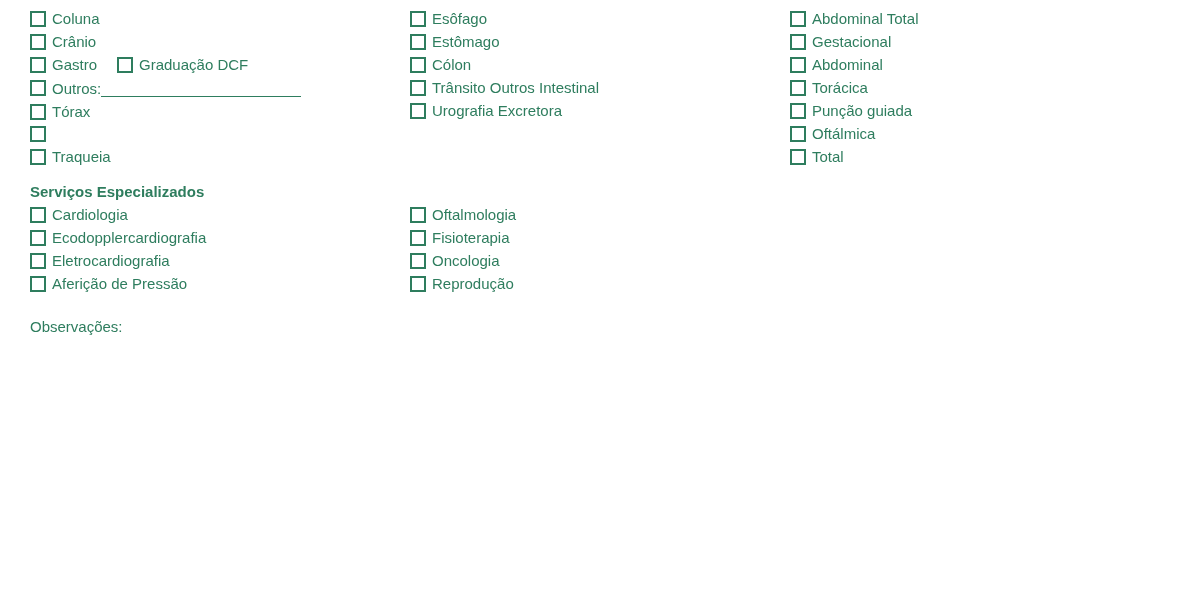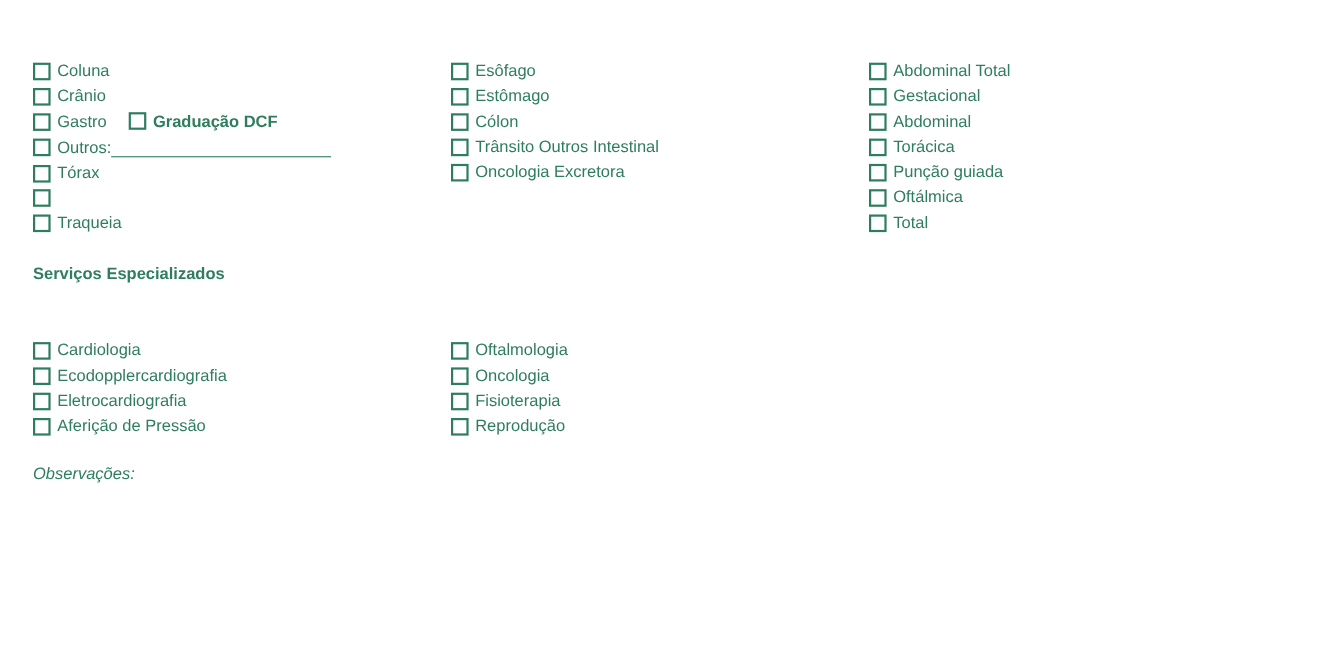--- a/index.html
+++ b/index.html
@@ -26,40 +26,38 @@
       margin-right: 6px;
       flex-shrink: 0;
     }
     .columns-wrapper {
       display: flex;
       gap: 0;
     }
     .col {
       flex: 1;
       padding-right: 10px;
-      margin-top: 46px;
     }
     .section-title {
       font-weight: bold;
       margin-bottom: 6px;
-      margin-top: 24px;
+      margin-top: 12px;
     }
     .underline-input {
       border: none;
       border-bottom: 1.5px solid #2e7d5e;
       width: 200px;
       outline: none;
       color: #2e7d5e;
       font-size: 15px;
       background: transparent;
     }
     .obs-label {
       margin-top: 20px;
       font-size: 15px;
-      font-style: italic;
     }
   </style>
 </head>
 <body>
 
 <div class="columns-wrapper">
 
   <div class="col">
 
     <div class="form-row">
@@ -68,21 +66,21 @@
     </div>
 
     <div class="form-row">
       <span class="checkbox"></span>
       <span>Crânio</span>
     </div>
 
     <div class="form-row">
       <span class="checkbox"></span>
       <span>Gastro</span>
-      <span style="display:inline-flex;align-items:flex-start;margin-left:20px;font-weight:bold;">
+      <span style="display:inline-flex;align-items:flex-end;margin-left:20px;">
         <span class="checkbox"></span>
         <span>Graduação DCF</span>
       </span>
     </div>
 
     <div class="form-row">
       <span class="checkbox"></span>
       <span>Outros:</span>
       <input class="underline-input" type="text" style="">
     </div>
@@ -115,21 +113,21 @@
     <div class="form-row">
       <span class="checkbox"></span>
       <span>Cólon</span>
     </div>
     <div class="form-row">
       <span class="checkbox"></span>
       <span>Trânsito Outros Intestinal</span>
     </div>
     <div class="form-row">
       <span class="checkbox"></span>
-      <span>Oncologia Excretora</span>
+      <span>Urografia Excretora</span>
     </div>
   </div>
 
   <div class="col">
     <div class="form-row">
       <span class="checkbox"></span>
       <span>Abdominal Total</span>
     </div>
     <div class="form-row">
       <span class="checkbox"></span>
@@ -181,28 +179,28 @@
       </div>
     </div>
 
     <div class="col">
       <div class="form-row">
         <span class="checkbox"></span>
         <span>Oftalmologia</span>
       </div>
       <div class="form-row">
         <span class="checkbox"></span>
+        <span>Fisioterapia</span>
+      </div>
+      <div class="form-row">
+        <span class="checkbox"></span>
         <span>Oncologia</span>
       </div>
       <div class="form-row">
         <span class="checkbox"></span>
-        <span>Fisioterapia</span>
-      </div>
-      <div class="form-row">
-        <span class="checkbox"></span>
         <span>Reprodução</span>
       </div>
     </div>
 
     <div class="col"></div>
   </div>
 </div>
 
 <div class="obs-label">Observações:</div>
 

